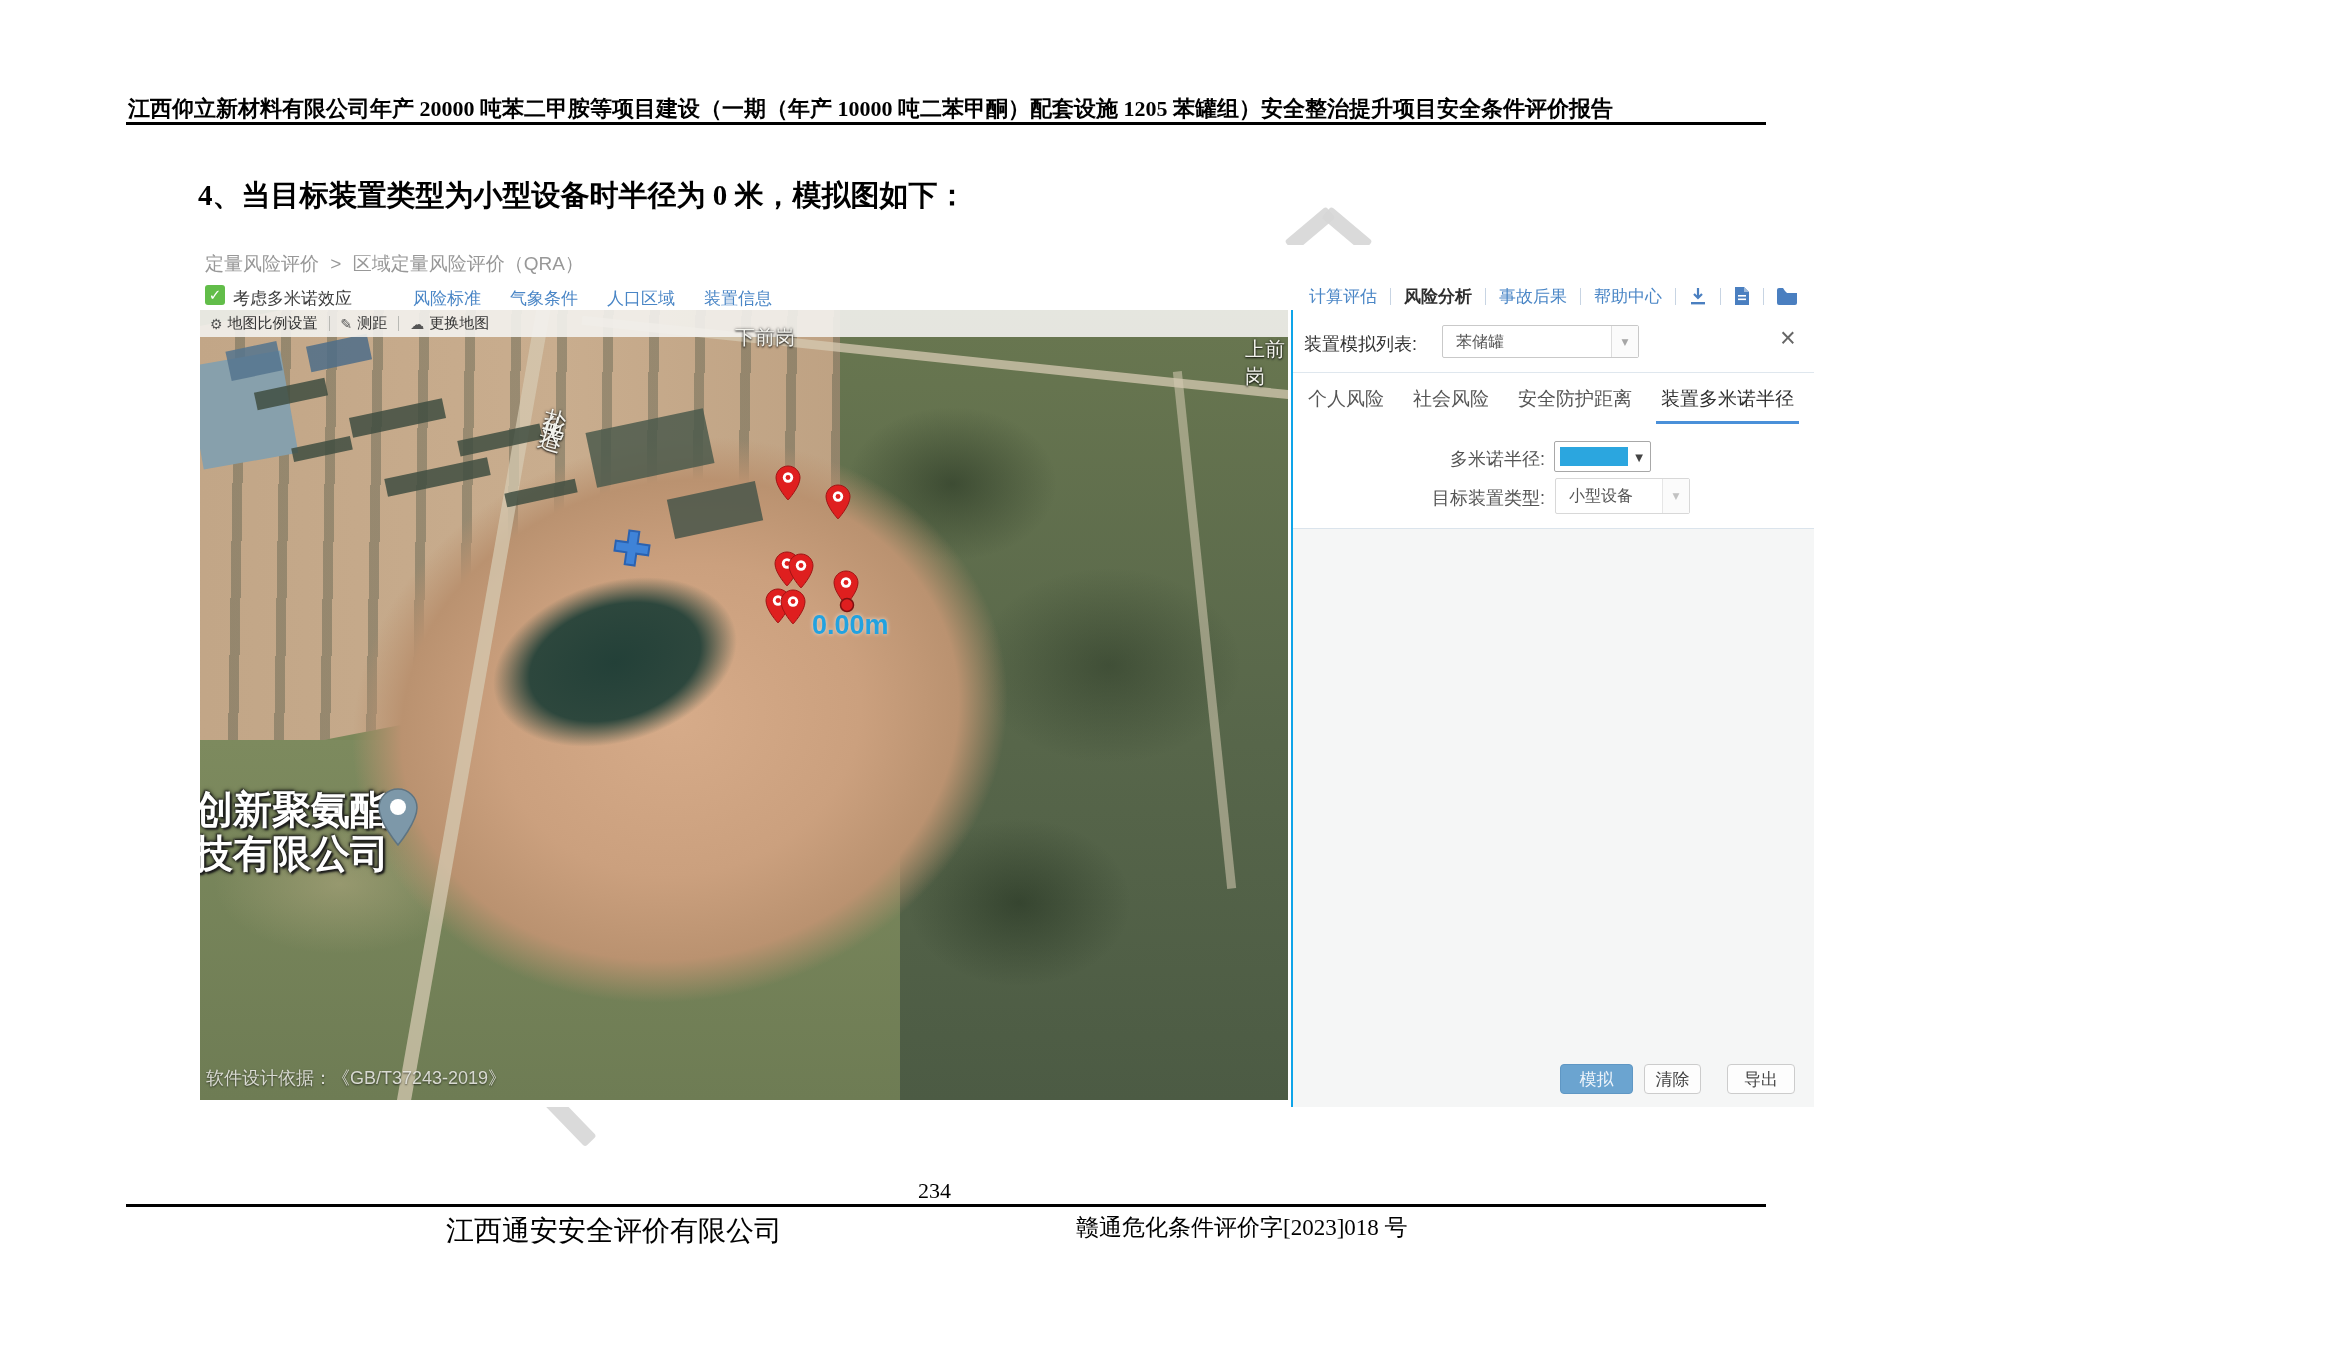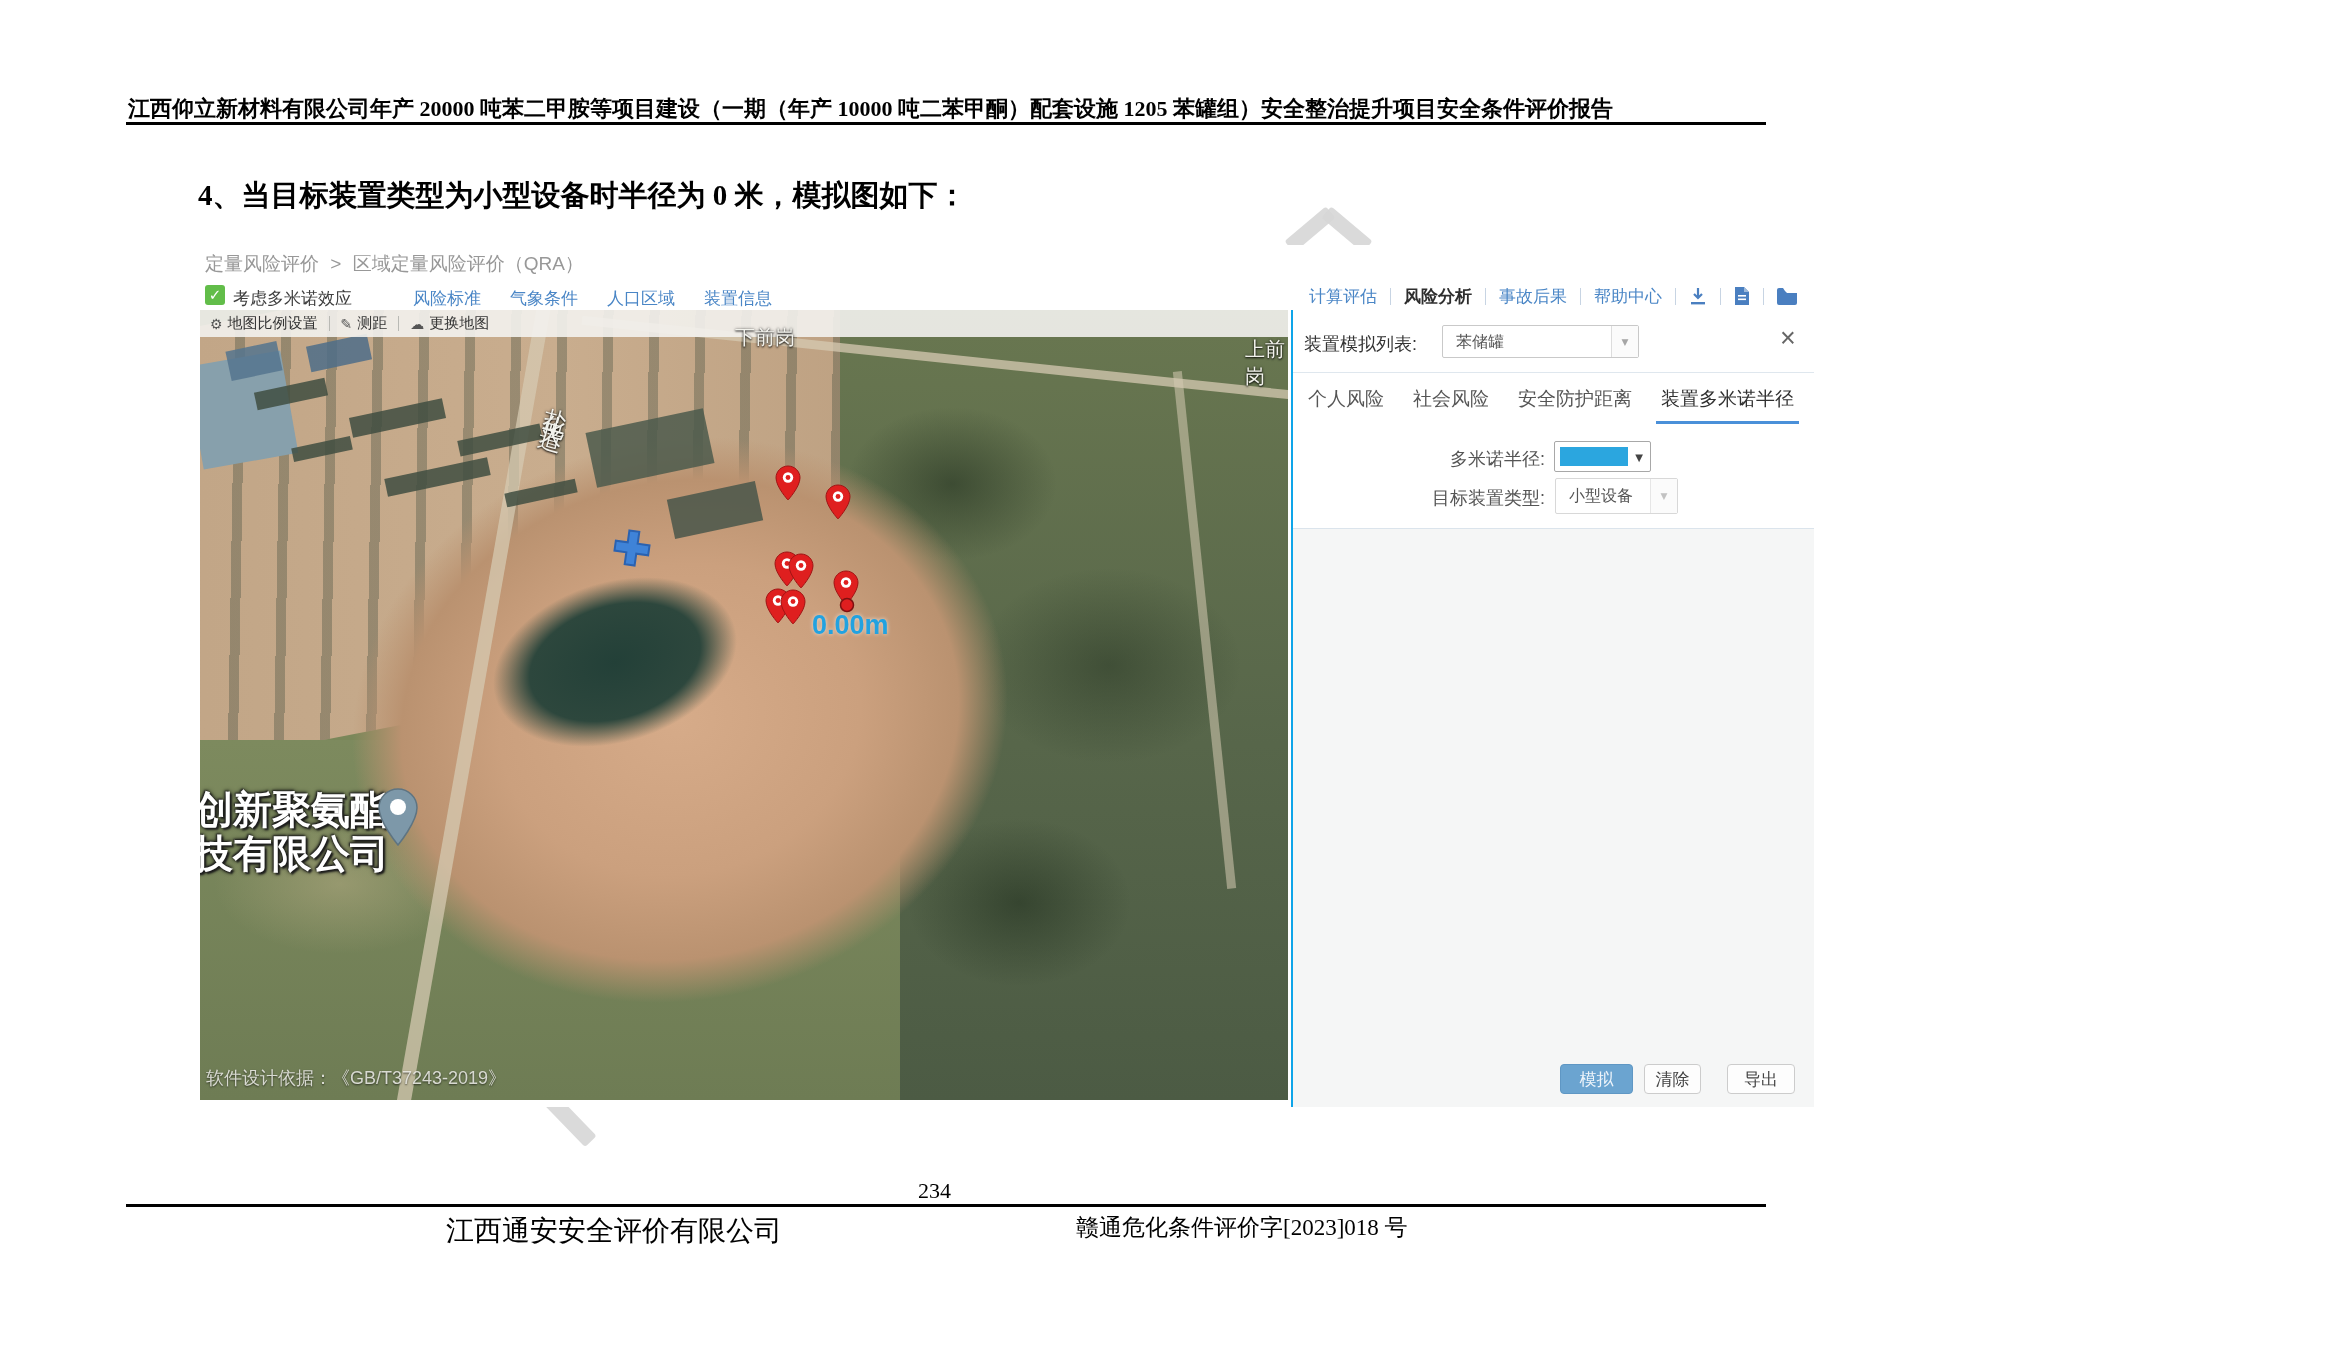--- a/index.html
+++ b/index.html
@@ -104,21 +104,21 @@
   #tabs{left:15px;top:63px;height:51px;display:flex;gap:29px;font-size:19px;color:#555;align-items:center;}
   .tab{cursor:pointer;white-space:nowrap;}
   .tab.active{color:#303030;position:relative;}
   .tab.active::after{content:"";position:absolute;left:-5px;right:-5px;bottom:-12px;height:3px;background:#4a90d9;}
 
   #form-label-1{left:0;top:137px;width:252px;text-align:right;font-size:18px;color:#555;}
   #combo-radius{left:261px;top:131px;width:97px;height:31px;border-color:#a8a8a8;}
   #combo-radius .sel{position:absolute;left:5px;top:5px;width:68px;height:19px;background:#2ba6df;}
   #combo-radius .arr{position:absolute;right:7px;top:10px;font-size:10px;color:#444;font-family:"DejaVu Sans",sans-serif;}
   #form-label-2{left:0;top:176px;width:252px;text-align:right;font-size:18px;color:#555;}
-  #combo-type{left:262px;top:168px;width:123px;height:36px;border-color:#d8d8d8;padding-left:12px;}
+  #combo-type{left:262px;top:168px;width:135px;height:36px;border-color:#d8d8d8;padding-left:12px;}
   #combo-type .combo-arrow{border-left-color:#e6e6e6;color:#c2c2c2;}
   #form-divider{left:0;top:218px;width:521px;height:1px;background:#dbe4ec;}
   #panel-lower{left:0;top:219px;width:521px;height:578px;background:#f5f6f6;}
 
   .btn{position:absolute;top:754px;height:30px;border-radius:4px;font-size:17px;
       display:flex;align-items:center;justify-content:center;cursor:pointer;box-sizing:border-box;}
   #btn-sim{left:267px;width:73px;background:#6ba4d0;color:#eef4fa;border:1px solid #5f97c4;}
   #btn-clear{left:351px;width:57px;background:#fdfdfd;border:1px solid #cccccc;color:#444;}
   #btn-export{left:434px;width:68px;background:#fdfdfd;border:1px solid #cccccc;color:#444;}
 </style>

